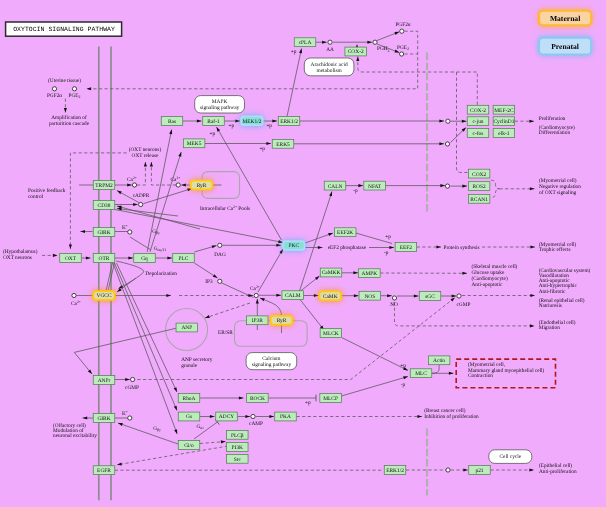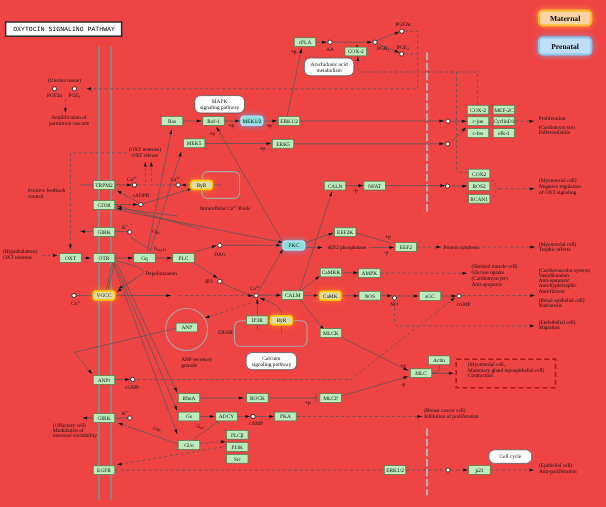--- a/index.html
+++ b/index.html
@@ -1,18 +1,18 @@
 <!DOCTYPE html>
 <html><head>
 <meta charset="utf-8">
 <title>Oxytocin signaling pathway</title>
 <style>
   html,body{margin:0;padding:0;background:#fff;}
   body{width:606px;height:507px;overflow:hidden;font-family:"Liberation Serif",serif;}
-  #map{position:relative;width:606px;height:507px;background:#ef4444;}
+  #map{position:relative;width:606px;height:507px;background:#f0abfc;}
   svg{display:block;text-rendering:geometricPrecision;}
   text{-webkit-font-smoothing:antialiased;}
   .ntext{font-family:"Liberation Serif",serif;font-size:5.4px;fill:#111;text-anchor:middle;}
   .lbl{font-family:"Liberation Serif",serif;font-size:5.3px;fill:#121212;}
   .ttl{font-family:"Liberation Mono",monospace;font-size:6.45px;fill:#000;letter-spacing:0.05px;}
   .legt{font-family:"Liberation Serif",serif;font-size:7.6px;font-weight:bold;fill:#000;text-anchor:middle;}
 </style>
 </head>
 <body>
 

